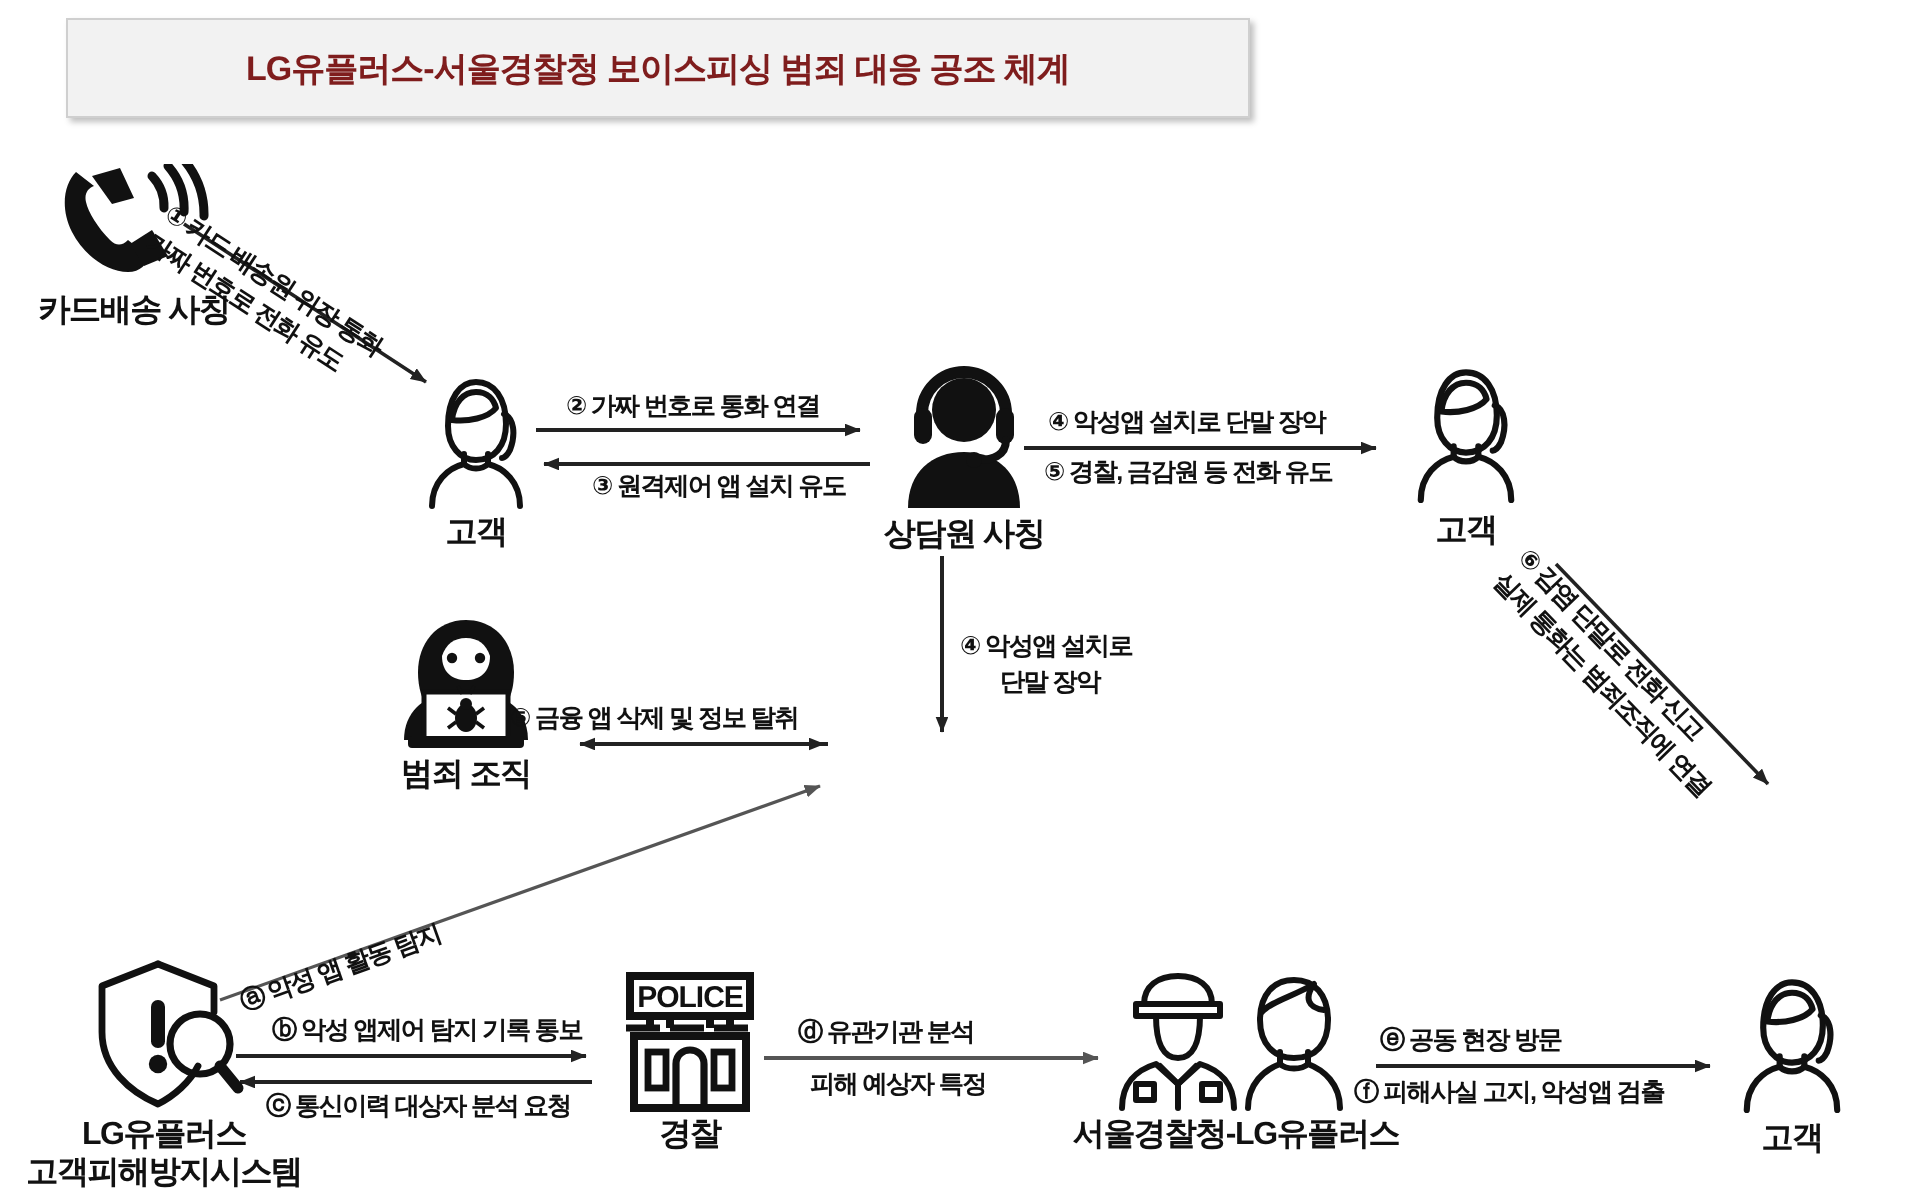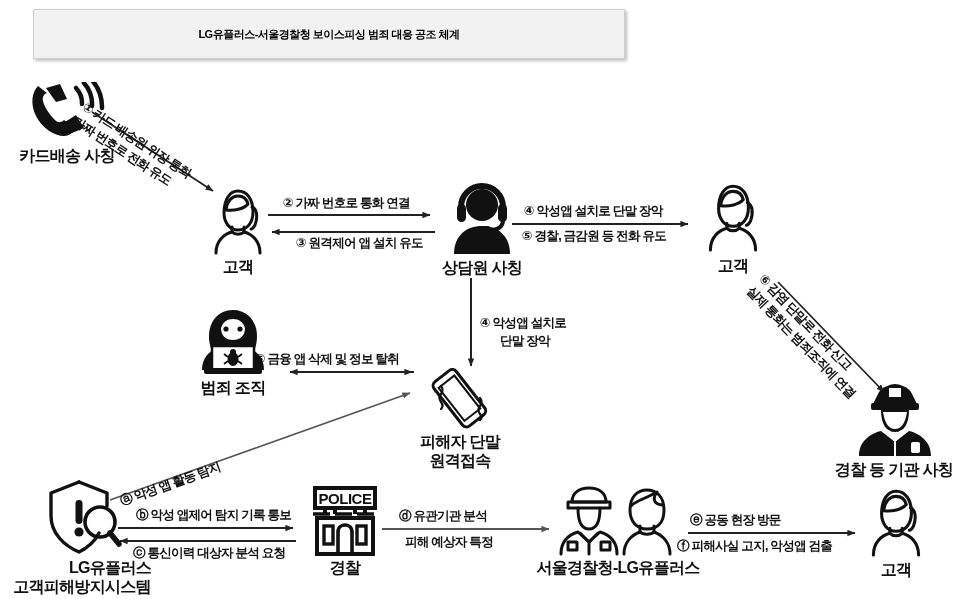--- a/index.html
+++ b/index.html
@@ -15,21 +15,21 @@
 
   
   .title-box{
     position:absolute;left:33px;top:9px;width:590px;height:48px;
     background:#f2f2f2;
     border:1px solid #cfcfcf;
     box-shadow:2px 2px 3px rgba(0,0,0,0.25);
     display:flex;align-items:center;justify-content:center;
   }
   .title-text{
-    font-size:11px;font-weight:bold;letter-spacing:-0.5px;color:#000000;
+    font-size:17px;font-weight:bold;letter-spacing:-0.5px;color:#7f1d1d;
     white-space:nowrap;
   }
 
   
   .node{position:absolute;display:flex;flex-direction:column;align-items:center;}
   .node .glyph{display:block;}
   .node .cap{
     margin-top:3px;font-size:16px;font-weight:bold;letter-spacing:-0.7px;
     text-align:center;line-height:1.18;color:#111;white-space:nowrap;
   }
@@ -142,79 +142,51 @@
         <path d="M22 30 C22 16 28 8 36 8 C45 8 51 16 51 29 C51 40 45 47 36 47 C28 47 22 40 22 30 Z"></path>
         <path d="M24 27 C25 18 30 13 36 13 C42 13 45 17 46 21 C42 26 32 28 24 27 Z"></path>
         <path d="M50 24 C55 26 56 34 53 42 C51 46 49 46 49 46"></path>
         <path d="M14 70 C14 58 22 51 30 49 C33 52 39 52 42 49 C50 51 58 58 58 70"></path>
         <path d="M30 49 L30 44 M42 49 L42 44"></path>
       </g>
     </svg>
     <span class="cap">고객</span>
   </div>
 
-  <div class="node" style="left:838px;top:382px;width:112px;">
-    <svg class="glyph" width="86" height="76" viewBox="0 0 86 76">
-      <path d="M22 22 L28 10 C31 5 40 2 44 2 C48 2 57 5 60 10 L66 22 Z" fill="#111"></path>
-      <rect x="20" y="21" width="48" height="7" rx="2" fill="#111"></rect>
-      <rect x="38" y="6" width="12" height="9" fill="#fff"></rect>
-      <path d="M30 28 C30 42 35 50 44 50 C53 50 58 42 58 28 Z" fill="#111"></path>
-      <path d="M32 30 C34 42 38 47 44 47 C50 47 54 42 56 30 Z" fill="#fff"></path>
-      <path d="M8 74 C8 60 18 52 30 49 L44 60 L58 49 C70 52 80 60 80 74 Z" fill="#111"></path>
-      <path d="M33 50 L44 60 L55 50 L50 48 L44 54 L38 48 Z" fill="#fff"></path>
-      <path d="M44 60 L44 74" stroke="#fff" stroke-width="2" fill="none"></path>
-      <rect x="60" y="60" width="9" height="11" rx="2" fill="#fff"></rect>
-    </svg>
-    <span class="cap">경찰 등 기관 사칭</span>
-  </div>
 
   <div class="node" style="left:178px;top:308px;width:110px;">
     <svg class="glyph" width="86" height="68" viewBox="0 0 86 68">
       <path d="M43 2 C28 2 19 14 19 28 C19 36 21 42 24 46 L62 46 C65 42 67 36 67 28 C67 14 58 2 43 2 Z" fill="#111"></path>
       <path d="M31 20 C33 14 37 11 43 11 C49 11 53 14 55 20 C55 28 50 32 43 32 C36 32 31 28 31 20 Z" fill="#fff"></path>
       <circle cx="36" cy="21" r="2.6" fill="#111"></circle>
       <circle cx="50" cy="21" r="2.6" fill="#111"></circle>
       <path d="M12 62 C12 48 22 40 32 40 L54 40 C64 40 74 48 74 62 Z" fill="#111"></path>
       <rect x="22" y="38" width="42" height="24" fill="#fff" stroke="#111" stroke-width="2.5"></rect>
       <rect x="14" y="60" width="58" height="6" rx="2" fill="#111"></rect>
       <g fill="#111">
         <ellipse cx="43" cy="51" rx="5.5" ry="7"></ellipse>
         <ellipse cx="43" cy="44" rx="3" ry="3"></ellipse>
         <path d="M34 46 L38 49 M34 56 L38 53 M52 46 L48 49 M52 56 L48 53" stroke="#111" stroke-width="1.8" fill="none"></path>
         <path d="M41 39 L39 35 M45 39 L47 35" stroke="#111" stroke-width="1.6" fill="none"></path>
       </g>
     </svg>
     <span class="cap">범죄 조직</span>
   </div>
 
-  <div class="node" style="left:404px;top:368px;width:112px;">
-    <svg class="glyph" width="76" height="62" viewBox="0 0 76 62">
-      <g transform="rotate(-38 38 31)">
-        <rect x="24" y="2" width="28" height="56" rx="5" fill="none" stroke="#111" stroke-width="3"></rect>
-        <rect x="28" y="9" width="20" height="42" fill="none" stroke="#111" stroke-width="2"></rect>
-      </g>
-      <g fill="none" stroke="#111" stroke-width="2.2" stroke-linecap="round">
-        <path d="M19 18 q3 4 0 8 q-3 4 0 8 q3 4 0 7"></path>
-        <path d="M58 30 q3 4 0 8 q-3 4 0 8 q3 4 0 6"></path>
-      </g>
-    </svg>
-    <span class="cap two" style="width:110px;">피해자 단말</span>
-    <span class="cap two" style="width:110px;margin-top:0;">원격접속</span>
-  </div>
 
   <div class="node" style="left:12px;top:478px;width:140px;">
     <svg class="glyph" width="86" height="78" viewBox="0 0 86 78">
       <path d="M40 4 L12 15 L12 38 C12 56 26 68 40 74 C48 70 56 63 60 55" fill="none" stroke="#111" stroke-width="3.4" stroke-linejoin="round" stroke-linecap="round"></path>
       <path d="M40 4 L68 15 L68 28" fill="none" stroke="#111" stroke-width="3.4" stroke-linejoin="round" stroke-linecap="round"></path>
       <rect x="36.5" y="22" width="7" height="24" rx="3.4" fill="#111"></rect>
       <circle cx="40" cy="54" r="4.6" fill="#111"></circle>
       <circle cx="61" cy="44" r="15" fill="none" stroke="#111" stroke-width="3.6"></circle>
       <path d="M71 55 L80 66" stroke="#111" stroke-width="5.5" stroke-linecap="round"></path>
     </svg>
-    <span class="cap two" style="width:138px;text-align:right;">LG유플러스</span>
+    <span class="cap two" style="width:138px;">LG유플러스</span>
     <span class="cap two" style="width:138px;margin-top:0;">고객피해방지시스템</span>
   </div>
 
   <div class="node" style="left:548px;top:484px;width:140px;">
     <svg class="glyph" width="120" height="72" viewBox="0 0 120 72">
 
       <g fill="none" stroke="#111" stroke-width="3" stroke-linejoin="round" stroke-linecap="round">
         <path d="M14 18 C14 9 21 4 31 4 C41 4 48 9 48 18 Z"></path>
         <path d="M10 18 L52 18 L52 24 L10 24 Z"></path>
         <path d="M20 24 C20 38 24 45 31 45 C38 45 42 38 42 24"></path>

